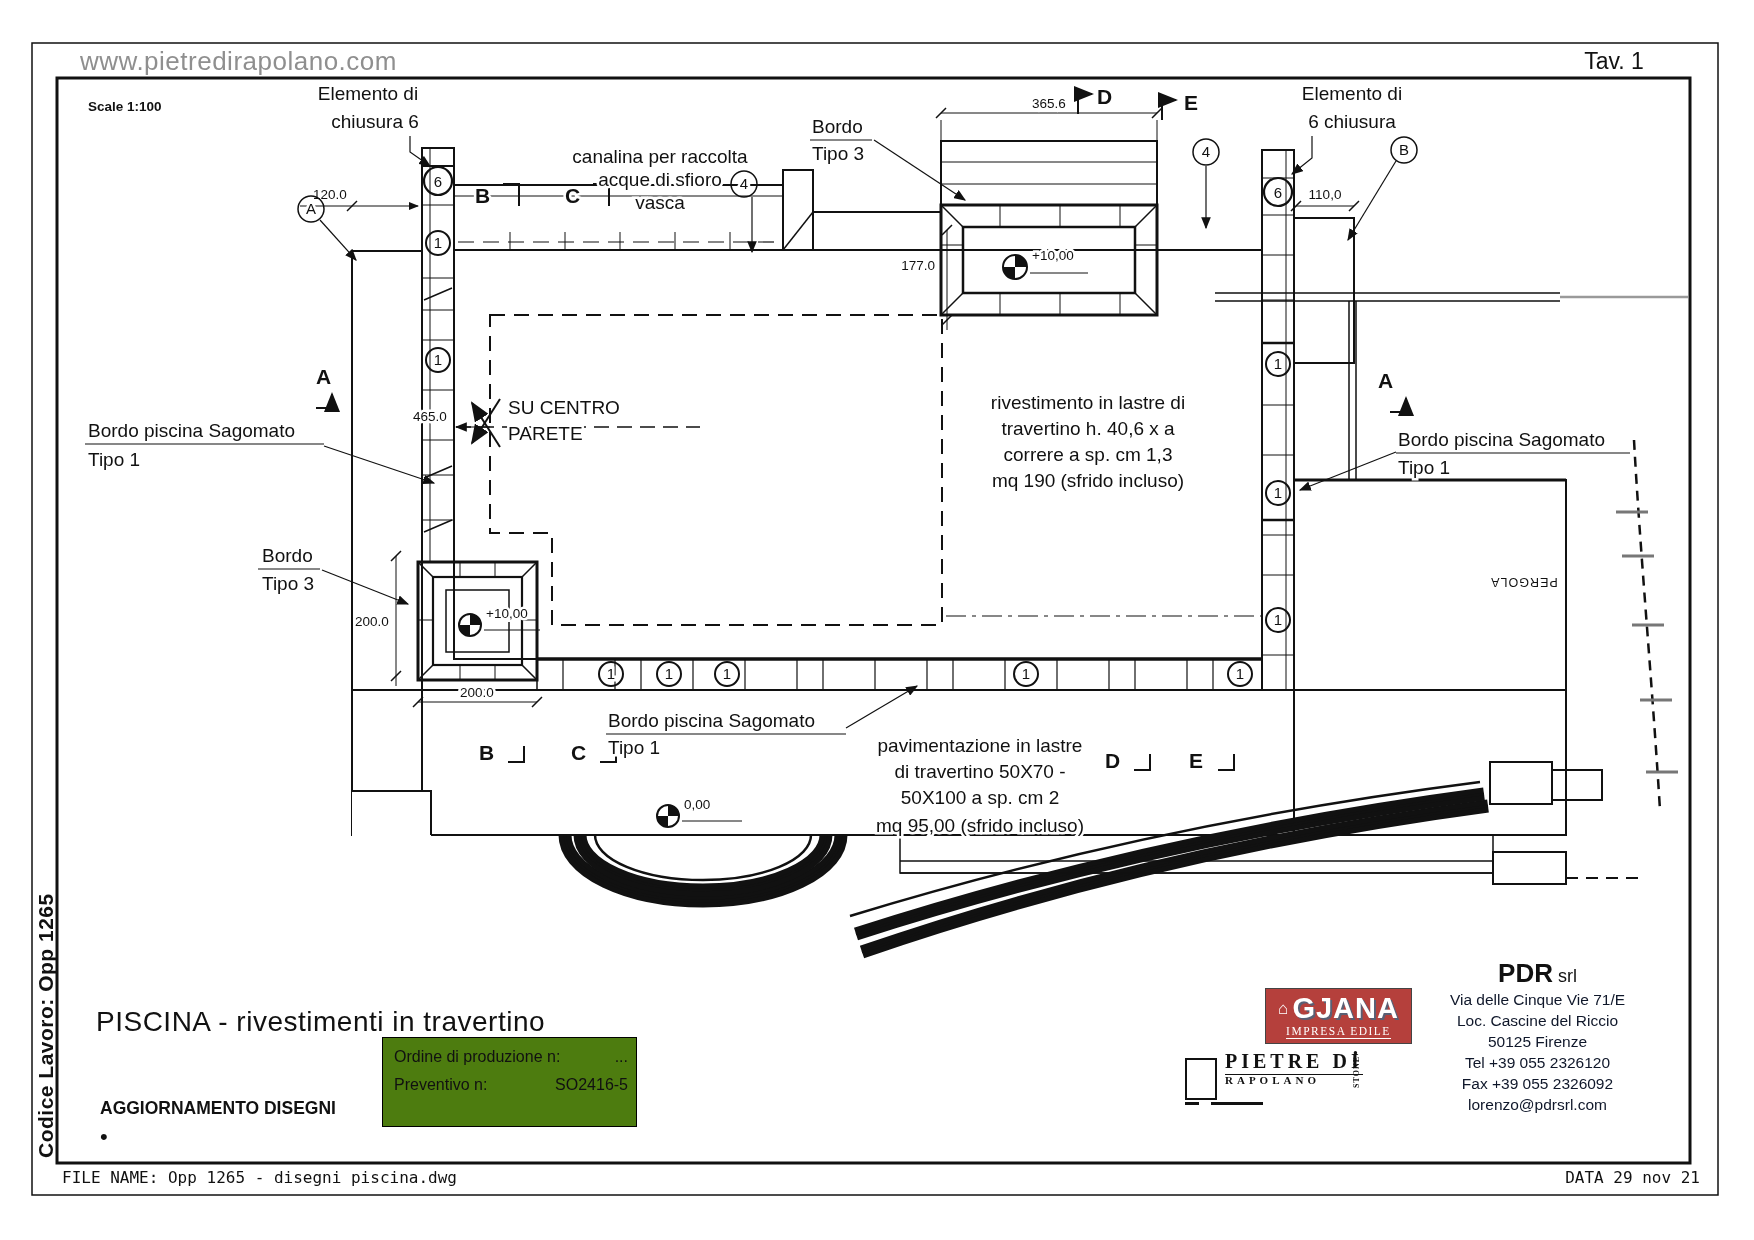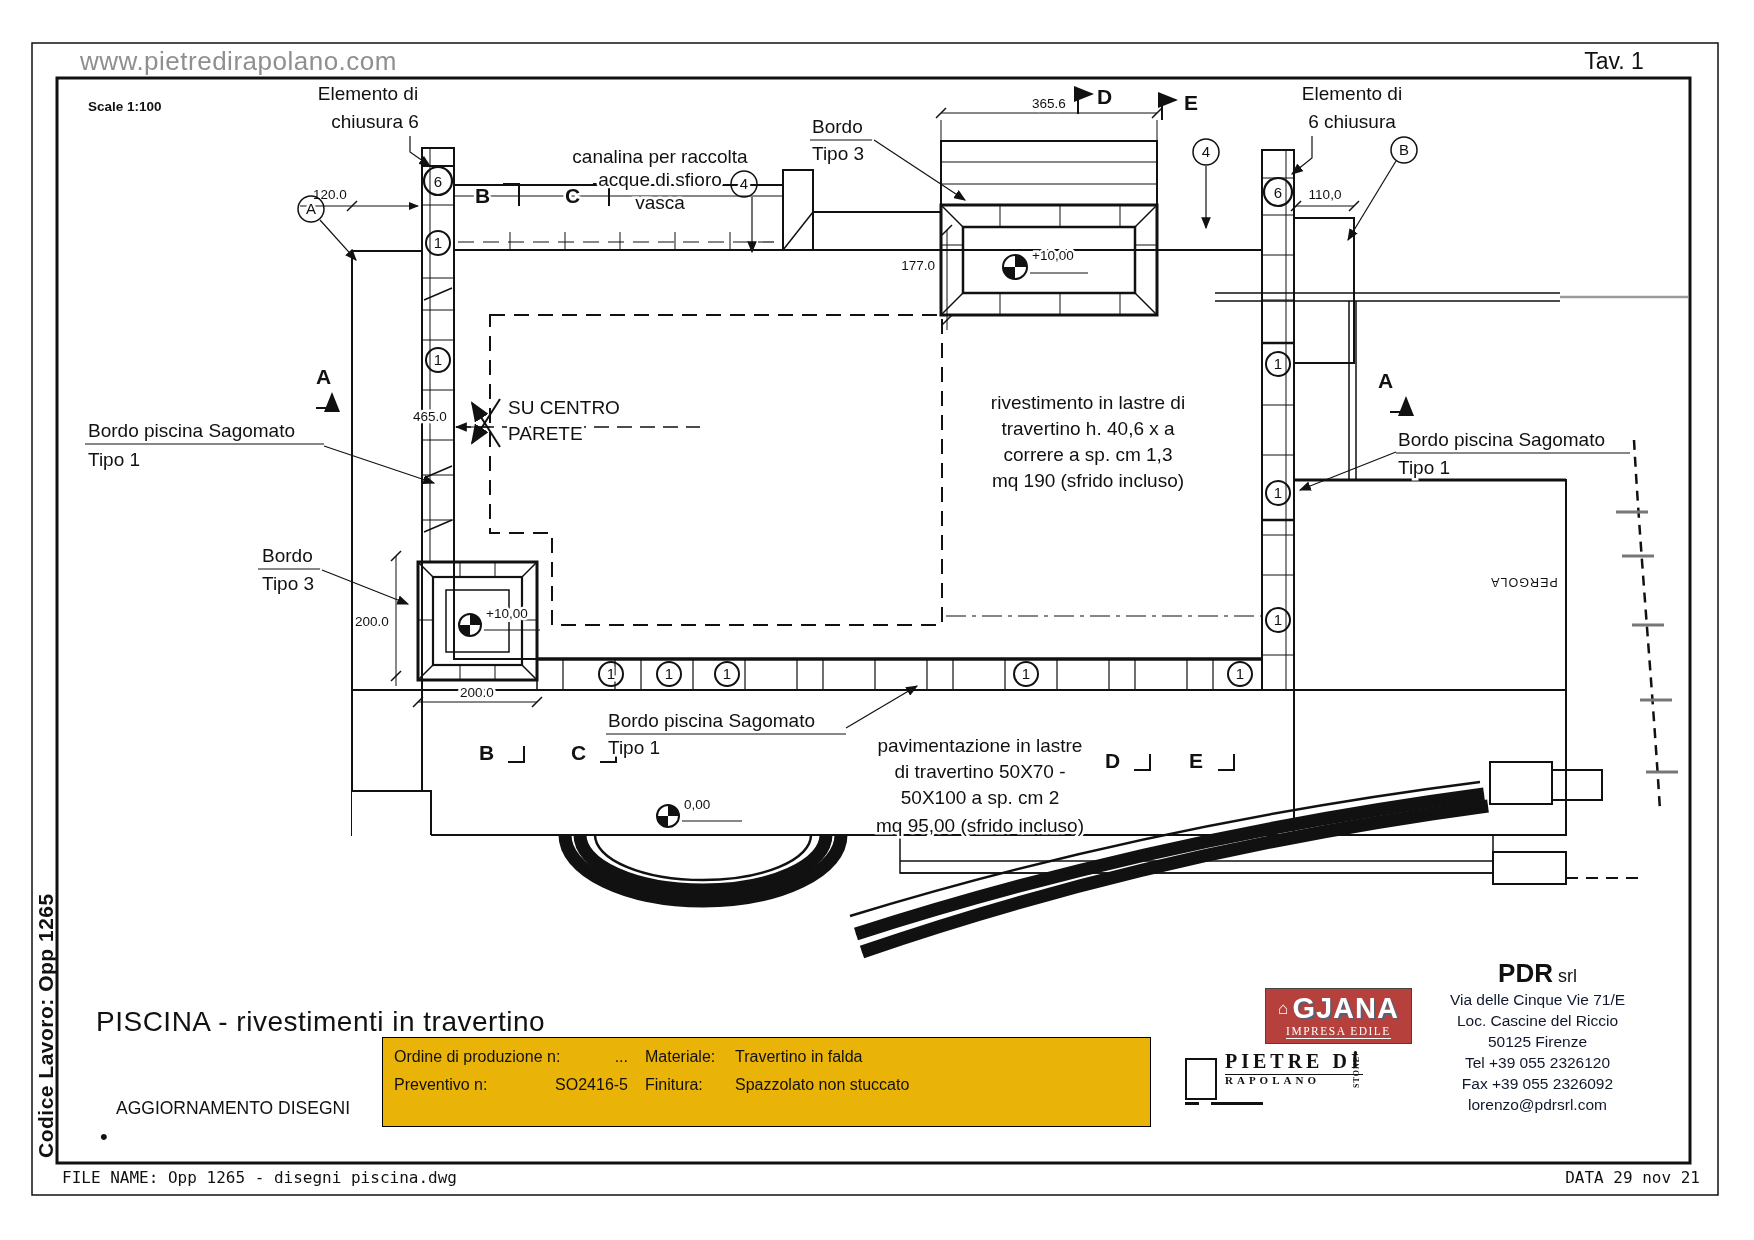--- a/index.html
+++ b/index.html
@@ -17,23 +17,23 @@
   .end{text-anchor:end;}
   
   .website{left:80px;top:46px;font-size:26px;color:#8f8f8f;letter-spacing:.5px;}
   .tav{left:1540px;top:48px;width:148px;text-align:center;font-size:23px;}
   .codice{left:34px;top:1158px;transform:rotate(-90deg);transform-origin:0 0;font-size:21px;font-weight:700;letter-spacing:.5px;}
   .scale{left:88px;top:99px;font-size:13.5px;font-weight:600;}
   .fileband{left:62px;top:1168px;font-family:"DejaVu Sans Mono",monospace;font-size:16px;}
   .databand{left:1440px;top:1168px;width:260px;text-align:right;font-family:"DejaVu Sans Mono",monospace;font-size:16px;}
   
   .title{left:96px;top:1006px;font-size:28px;font-weight:500;letter-spacing:.5px;}
-  .agg{left:116px;top:1098px;font-size:17.5px;font-weight:400;}
+  .agg{left:100px;top:1098px;font-size:17.5px;font-weight:700;}
   .bullet{left:100px;top:1124px;font-size:22px;}
-  .box{position:absolute;border:1.6px solid #000;background:#eab308;font-size:16px;}
+  .box{position:absolute;border:1.6px solid #000;background:#4d7c0f;font-size:16px;}
   .prodbox{left:382px;top:1037px;width:253px;height:88px;}
   .matbox{left:635px;top:1037px;width:515px;height:88px;border-left:none;}
   .brow{display:flex;justify-content:space-between;padding:0 8px 0 11px;margin-top:10px;}
   .mrow{display:flex;padding:0 8px 0 10px;margin-top:10px;}
   .mlab{width:90px;flex:none;}
   
   .gjana{left:1265px;top:988px;width:145px;height:54px;border:1px solid #444;display:flex;flex-direction:column;align-items:center;justify-content:center;}
   .gjrow{display:flex;align-items:center;gap:4px;line-height:1;}
   .gjhouse{color:#fff;font-size:17px;}
   .gjname{color:#fff;font-size:29px;font-weight:800;letter-spacing:1px;text-shadow:2px 2px 0 #5a5f74;}
@@ -372,30 +372,20 @@
   <div class="brow">
     <span>Ordine di produzione n:</span>
     <span>...</span>
   </div>
   <div class="brow">
     <span>Preventivo n:</span>
     <span>SO2416-5</span>
   </div>
 </div>
 
-<div class="box matbox">
-  <div class="mrow">
-    <span class="mlab">Materiale:</span>
-    <span>Travertino in falda</span>
-  </div>
-  <div class="mrow">
-    <span class="mlab">Finitura:</span>
-    <span>Spazzolato non stuccato</span>
-  </div>
-</div>
 
 <div class="abs gjana" style="background:#b5403c">
   <div class="gjrow">
     <span class="gjhouse">⌂</span>
     <span class="gjname">GJANA</span>
   </div>
   <div class="gjsub">IMPRESA EDILE</div>
 </div>
 
 <div class="abs pietre">

